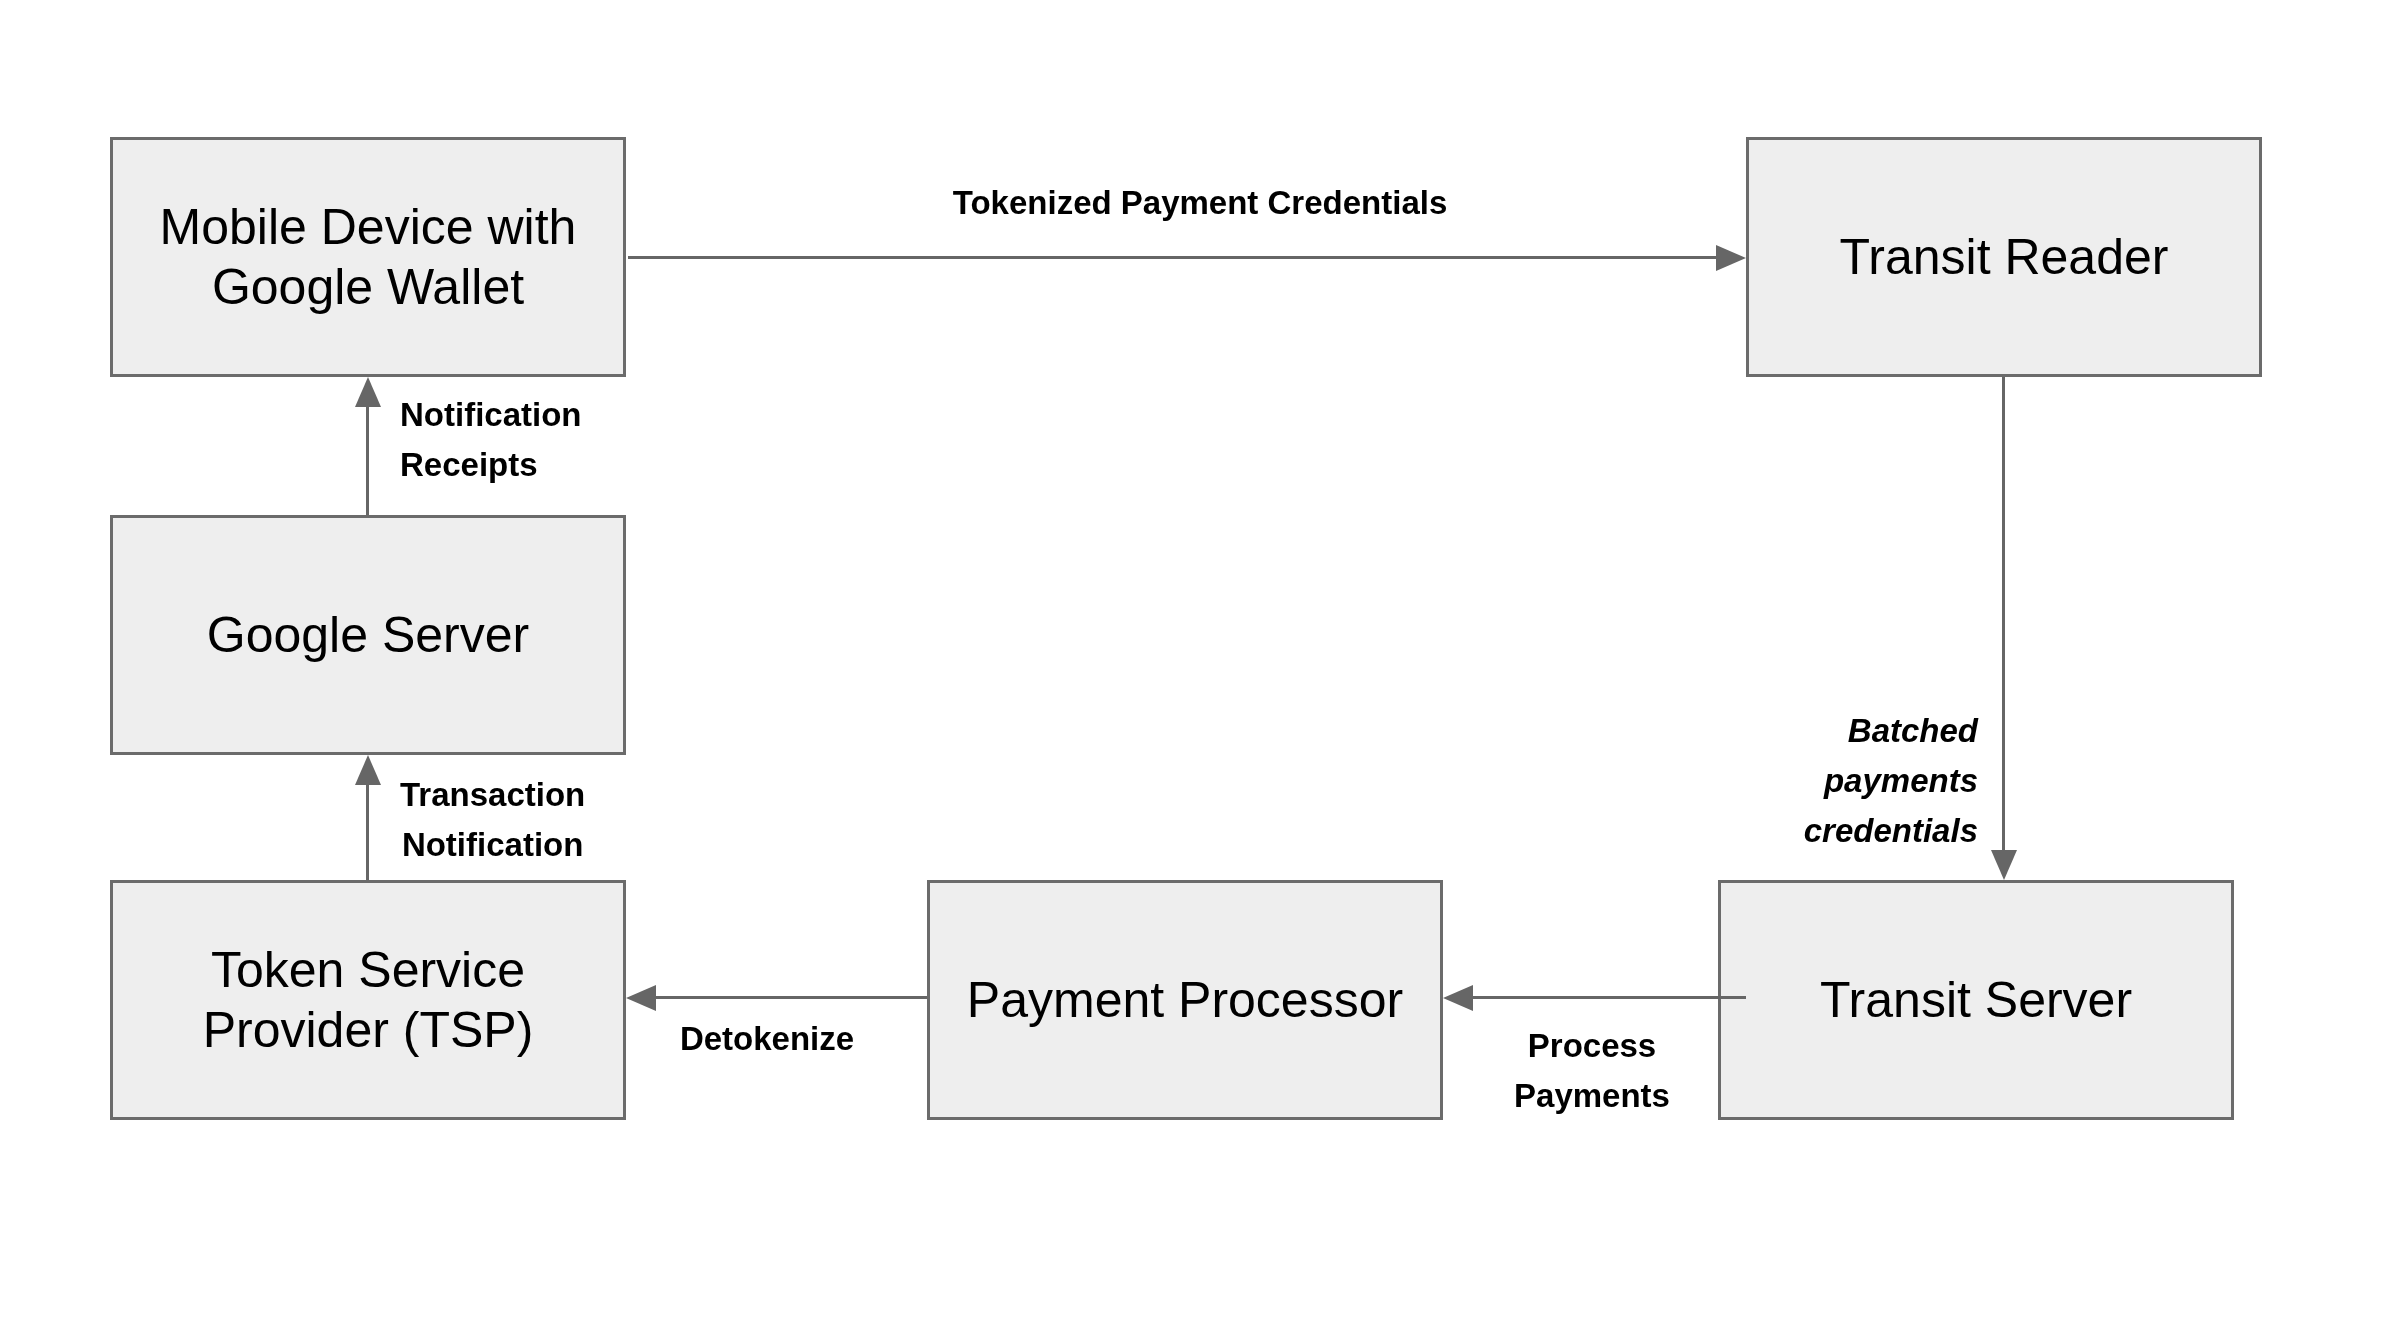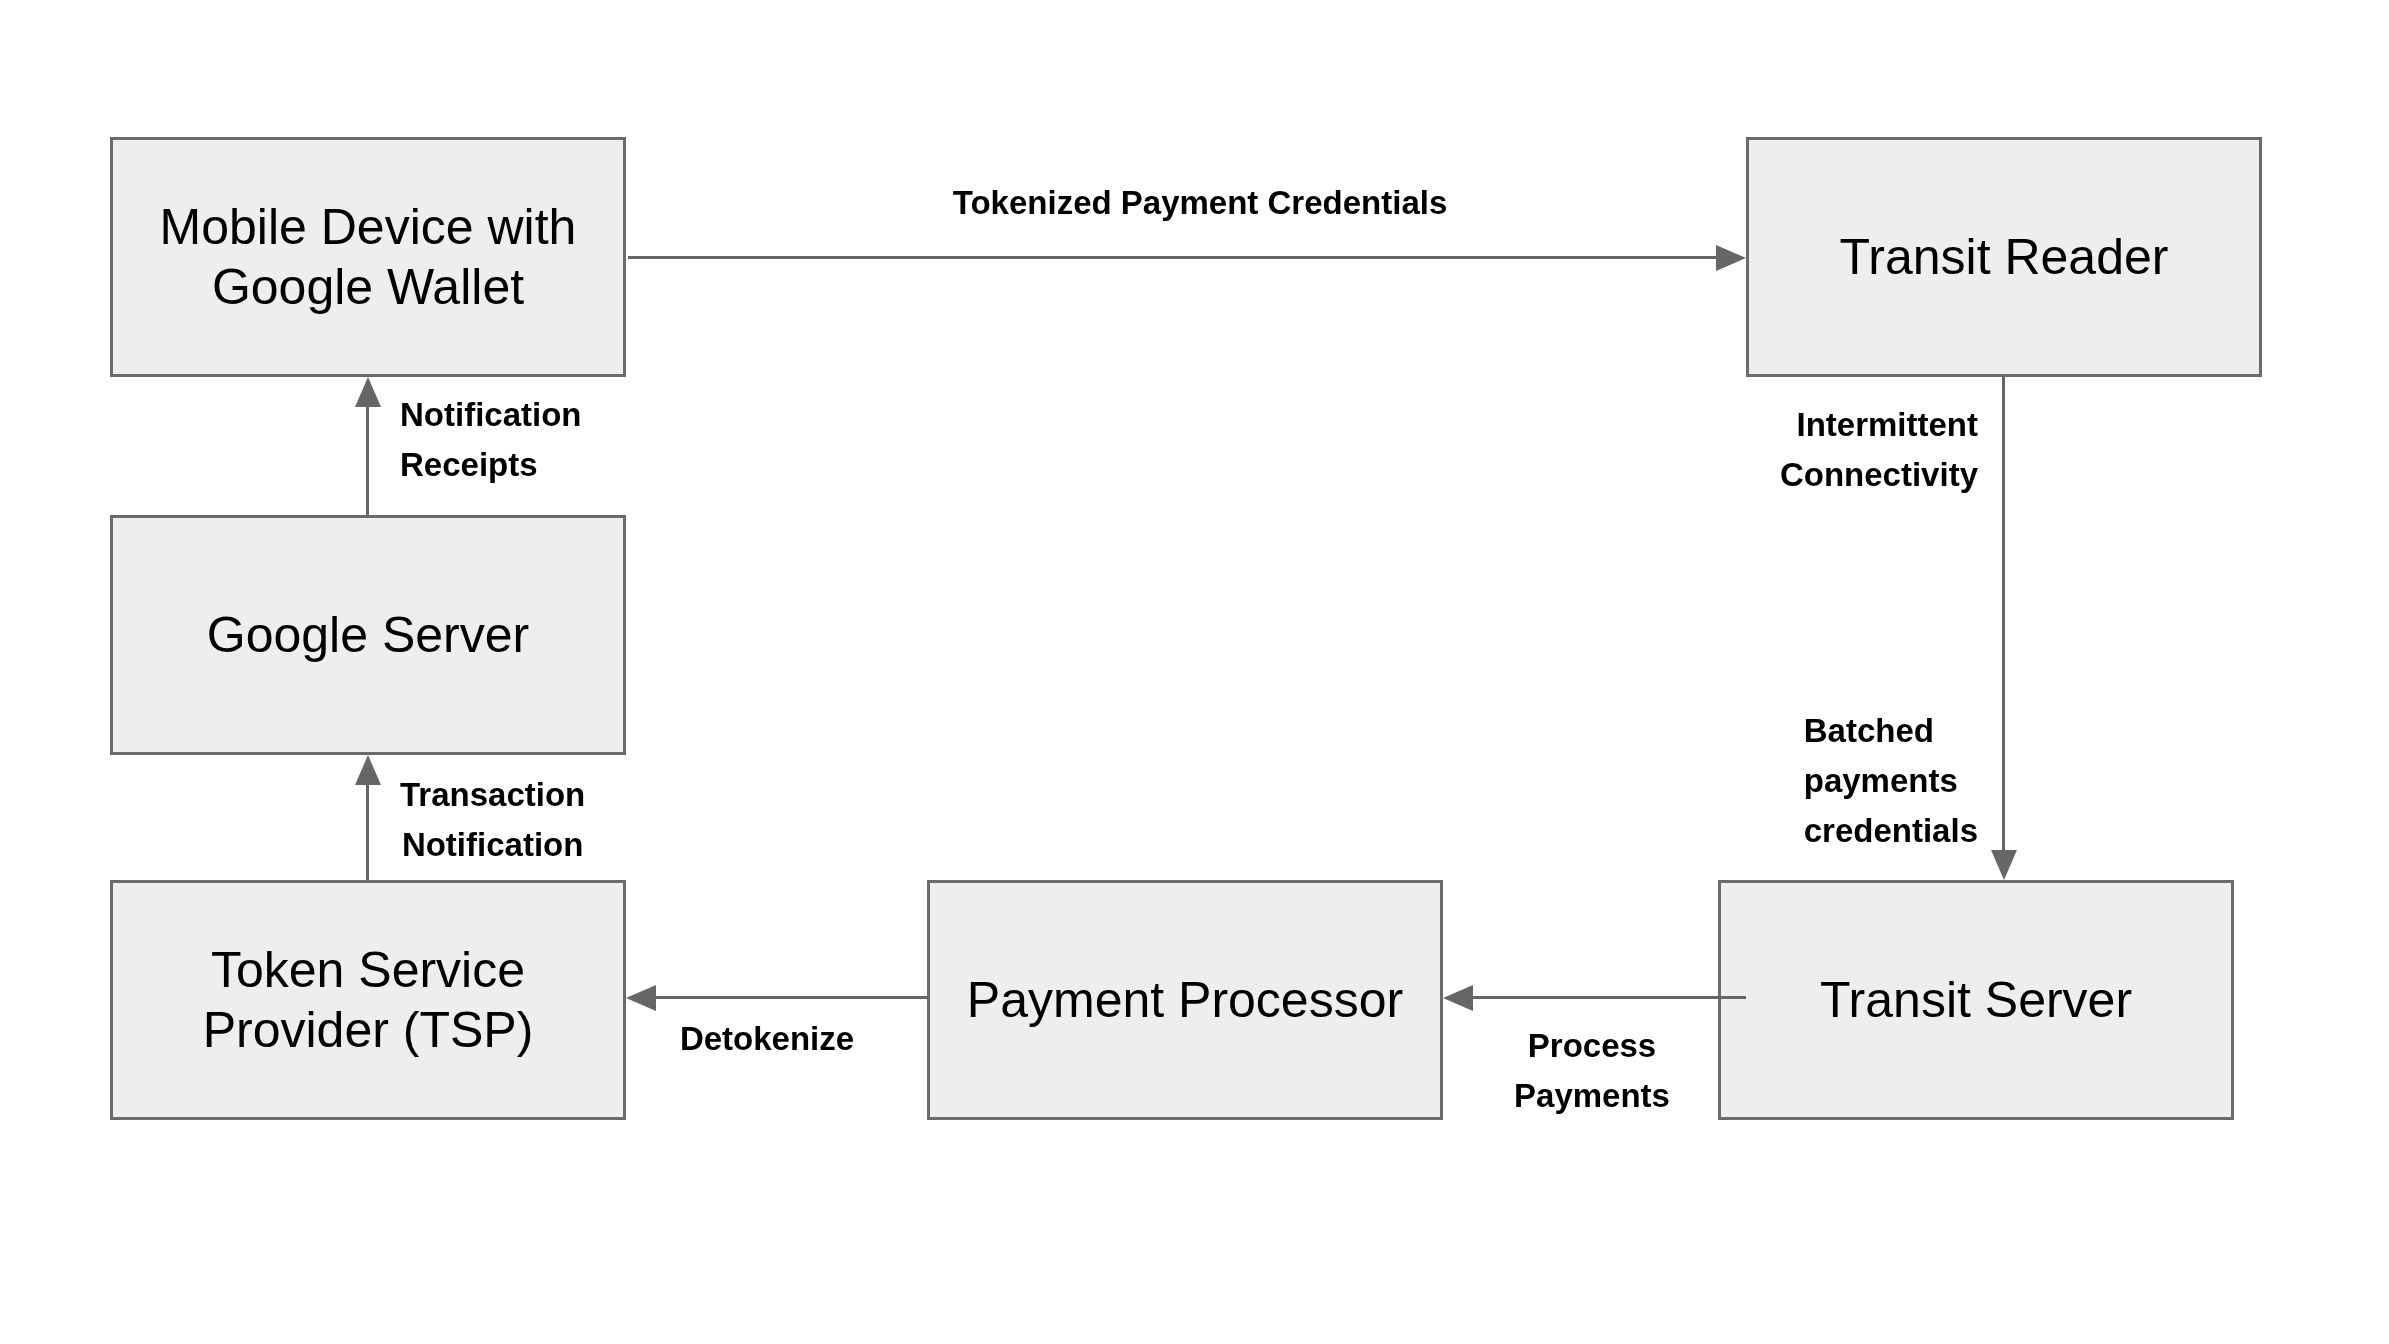--- a/index.html
+++ b/index.html
@@ -70,21 +70,21 @@
     font-weight: 700;
     font-size: 33px;
     line-height: 50px;
     color: #000000;
     white-space: nowrap;
   }
   .edge-label span { display: block; }
   #l-token   { left: 1200px; top: 178px; transform: translateX(-50%); text-align: center; }
   #l-notif   { left: 400px;  top: 390px; text-align: left; }
   #l-inter   { right: 411px; top: 400px; text-align: right; }
-  #l-batch   { right: 411px; top: 706px; text-align: left; }
+  #l-batch   { right: 411px; top: 706px; text-align: right; font-style: italic; }
   #l-trans   { left: 400px;  top: 770px; text-align: center; }
   #l-detok   { left: 767px;  top: 1014px; transform: translateX(-50%); text-align: center; }
   #l-procpay { left: 1592px; top: 1021px; transform: translateX(-50%); text-align: center; }
 </style>
 </head>
 <body>
 
 <div class="canvas">
 
   <div class="node" id="n-mobile">
@@ -133,24 +133,20 @@
 
   <div class="edge-label" id="l-token">
     <span>Tokenized Payment Credentials</span>
   </div>
 
   <div class="edge-label" id="l-notif">
     <span>Notification</span>
     <span>Receipts</span>
   </div>
 
-  <div class="edge-label" id="l-inter">
-    <span>Intermittent</span>
-    <span>Connectivity</span>
-  </div>
 
   <div class="edge-label" id="l-batch">
     <span>Batched</span>
     <span>payments</span>
     <span>credentials</span>
   </div>
 
   <div class="edge-label" id="l-trans">
     <span>Transaction</span>
     <span>Notification</span>

